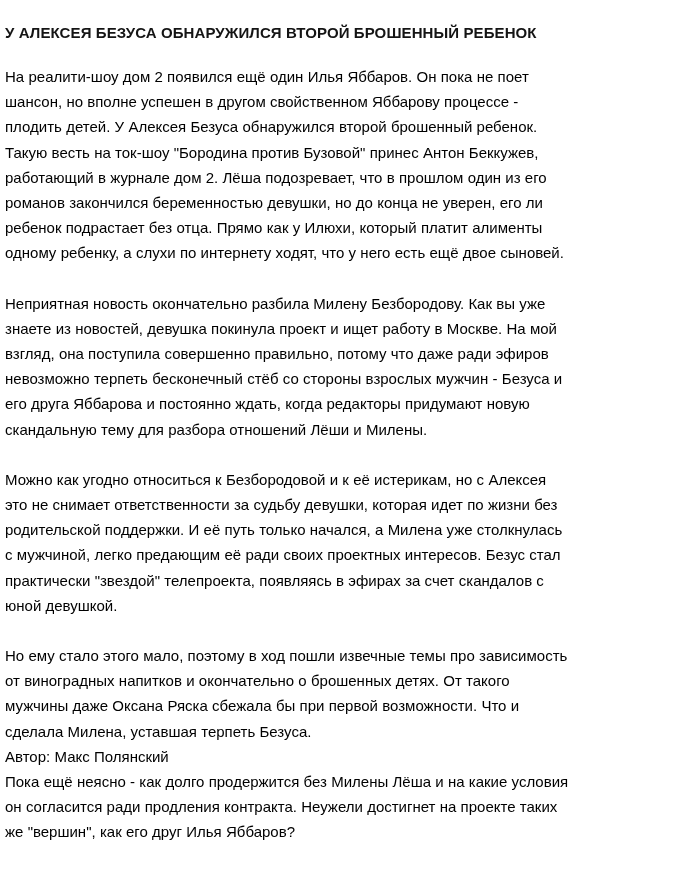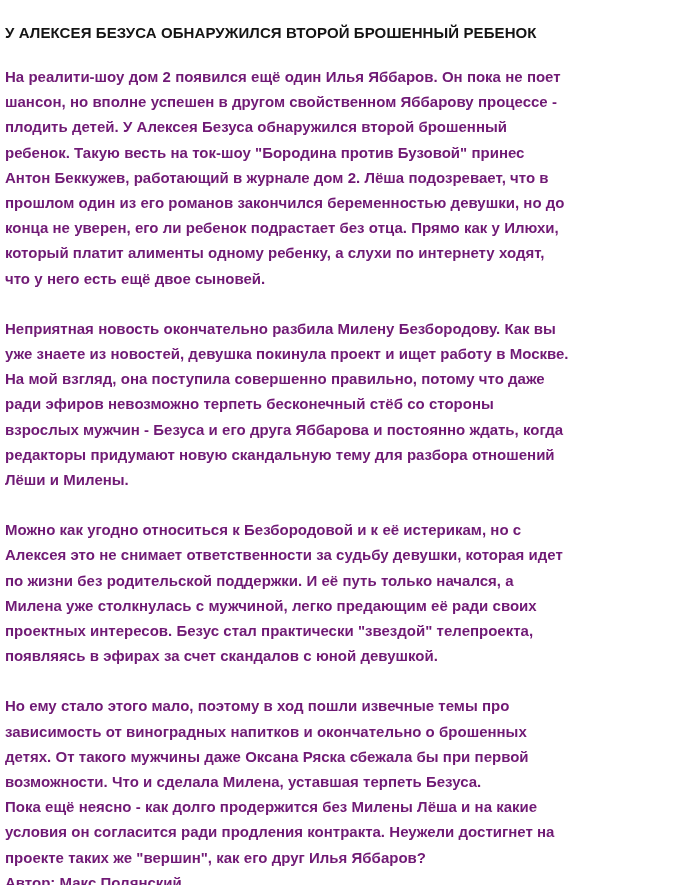--- a/index.html
+++ b/index.html
@@ -26,24 +26,23 @@
     line-height: 19px;
     letter-spacing: 0.1px;
     margin: 0 0 22px 0;
     color: #141414;
     white-space: nowrap;
   }
   .article-body p {
     font-size: 15px;
     line-height: 25.2px;
     margin: 0 0 25px 0;
-    color: #701a75;
+    color: #000000;
     text-align: left;
     word-spacing: 0.1px;
-    font-weight: bold;
   }
   .article-body p.tight {
     margin-bottom: 0;
   }
   .article-body p:last-child {
     margin-bottom: 0;
   }
   .article-body p .line-break-block {
     display: block;
   }
@@ -59,18 +58,18 @@
 
     <p>На реалити-шоу дом 2 появился ещё один Илья Яббаров. Он пока не поет шансон, но вполне успешен в другом свойственном Яббарову процессе - плодить детей. У Алексея Безуса обнаружился второй брошенный ребенок. Такую весть на ток-шоу "Бородина против Бузовой" принес Антон Беккужев, работающий в журнале дом 2. Лёша подозревает, что в прошлом один из его романов закончился беременностью девушки, но до конца не уверен, его ли ребенок подрастает без отца. Прямо как у Илюхи, который платит алименты одному ребенку, а слухи по интернету ходят, что у него есть ещё двое сыновей.</p>
 
     <p>Неприятная новость окончательно разбила Милену Безбородову. Как вы уже знаете из новостей, девушка покинула проект и ищет работу в Москве. На мой взгляд, она поступила совершенно правильно, потому что даже ради эфиров невозможно терпеть бесконечный стёб со стороны взрослых мужчин - Безуса и его друга Яббарова и постоянно ждать, когда редакторы придумают новую скандальную тему для разбора отношений Лёши и Милены.</p>
 
 
     <p>Можно как угодно относиться к Безбородовой и к её истерикам, но с Алексея это не снимает ответственности за судьбу девушки, которая идет по жизни без родительской поддержки. И её путь только начался, а Милена уже столкнулась с мужчиной, легко предающим её ради своих проектных интересов. Безус стал практически "звездой" телепроекта, появляясь в эфирах за счет скандалов с юной девушкой.</p>
 
     <p class="tight">
       <span class="line-break-block">Но ему стало этого мало, поэтому в ход пошли извечные темы про зависимость от виноградных напитков и окончательно о брошенных детях. От такого мужчины даже Оксана Ряска сбежала бы при первой возможности. Что и сделала Милена, уставшая терпеть Безуса.</span>
+      <span class="line-break-block">Автор: Макс Полянский</span>
       <span class="line-break-block">Пока ещё неясно - как долго продержится без Милены Лёша и на какие условия он согласится ради продления контракта. Неужели достигнет на проекте таких же "вершин", как его друг Илья Яббаров?</span>
-      <span class="line-break-block">Автор: Макс Полянский</span>
     </p>
 
   </div>
 </div>
 
 </body></html>

